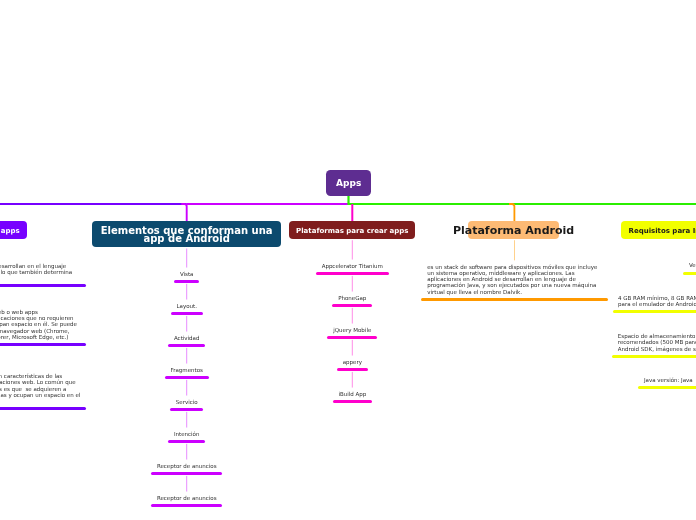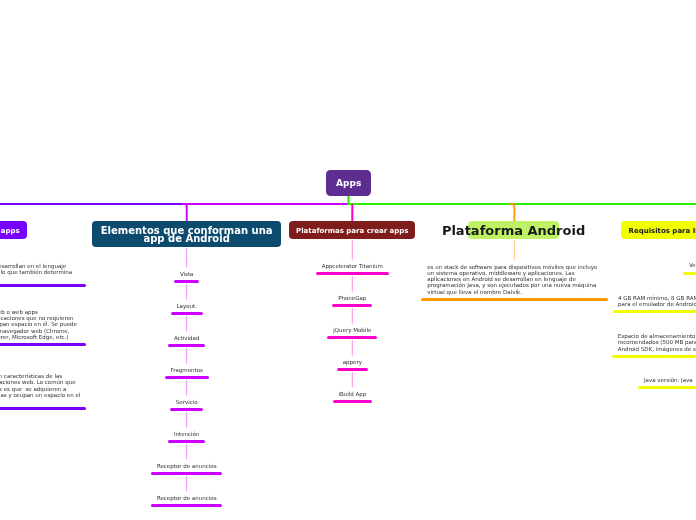--- a/index.html
+++ b/index.html
@@ -115,21 +115,21 @@
       <div class="lul" style="top: 335.9px; height: 3px; background: rgb(255, 0, 204); left: 327.2px; width: 50.2px;"></div>
     </div>
     <div class="leaf">
       <div class="ltxt" style="font-size: 5.5px; line-height: 6.3px; top: 358.757px; left: 4.3px; text-align: center; width: 696px;"><div>appery</div></div>
       <div class="lul" style="top: 367.9px; height: 3px; background: rgb(255, 0, 204); left: 336.7px; width: 31.2px;"></div>
     </div>
     <div class="leaf">
       <div class="ltxt" style="font-size: 5.5px; line-height: 6.3px; top: 390.757px; left: 4.3px; text-align: center; width: 696px;"><div>iBuild App</div></div>
       <div class="lul" style="top: 399.9px; height: 3px; background: rgb(255, 0, 204); left: 332.7px; width: 39.2px;"></div>
     </div>
-    <div class="node" style="left: 467.9px; top: 220.9px; width: 91.3px; height: 18.1px; background: #bef264; color: rgb(26, 26, 26); font-size: 13px; line-height: 8px; padding: 1.4px 7.2px 0px; text-align: center;">
+    <div class="node" style="left: 467.9px; top: 220.9px; width: 91.3px; height: 18.1px; background: #fdba74; color: rgb(26, 26, 26); font-size: 11px; line-height: 8px; padding: 1.4px 7.2px 0px; text-align: center;">
       <span style="white-space: nowrap;">Plataforma Android</span>
     </div>
     <div class="leaf">
       <div class="ltxt" style="font-size: 5.5px; line-height: 6.3px; top: 263.558px; left: 427.2px; text-align: left;"><div>es un stack de software para dispositivos móviles que incluye</div><div>un sistema operativo, middleware y aplicaciones. Las</div><div>aplicaciones en Android se desarrollan en lenguaje de</div><div>programación Java, y son ejecutados por una nueva máquina</div><div>virtual que lleva el nombre Dalvik.</div></div>
       <div class="lul" style="top: 297.9px; height: 3px; background: rgb(255, 153, 0); left: 421px; width: 186.6px;"></div>
     </div>
     <div class="node" style="left: 620.6px; top: 221.1px; width: 172px; height: 17.9px; background: rgb(242, 255, 0); color: rgb(26, 26, 26); font-size: 7px; line-height: 8px; padding: 1.4px 7.2px 0px;">
       <span style="white-space: nowrap;">Requisitos para Instalar Android Studio</span>
     </div>
     <div class="leaf">

